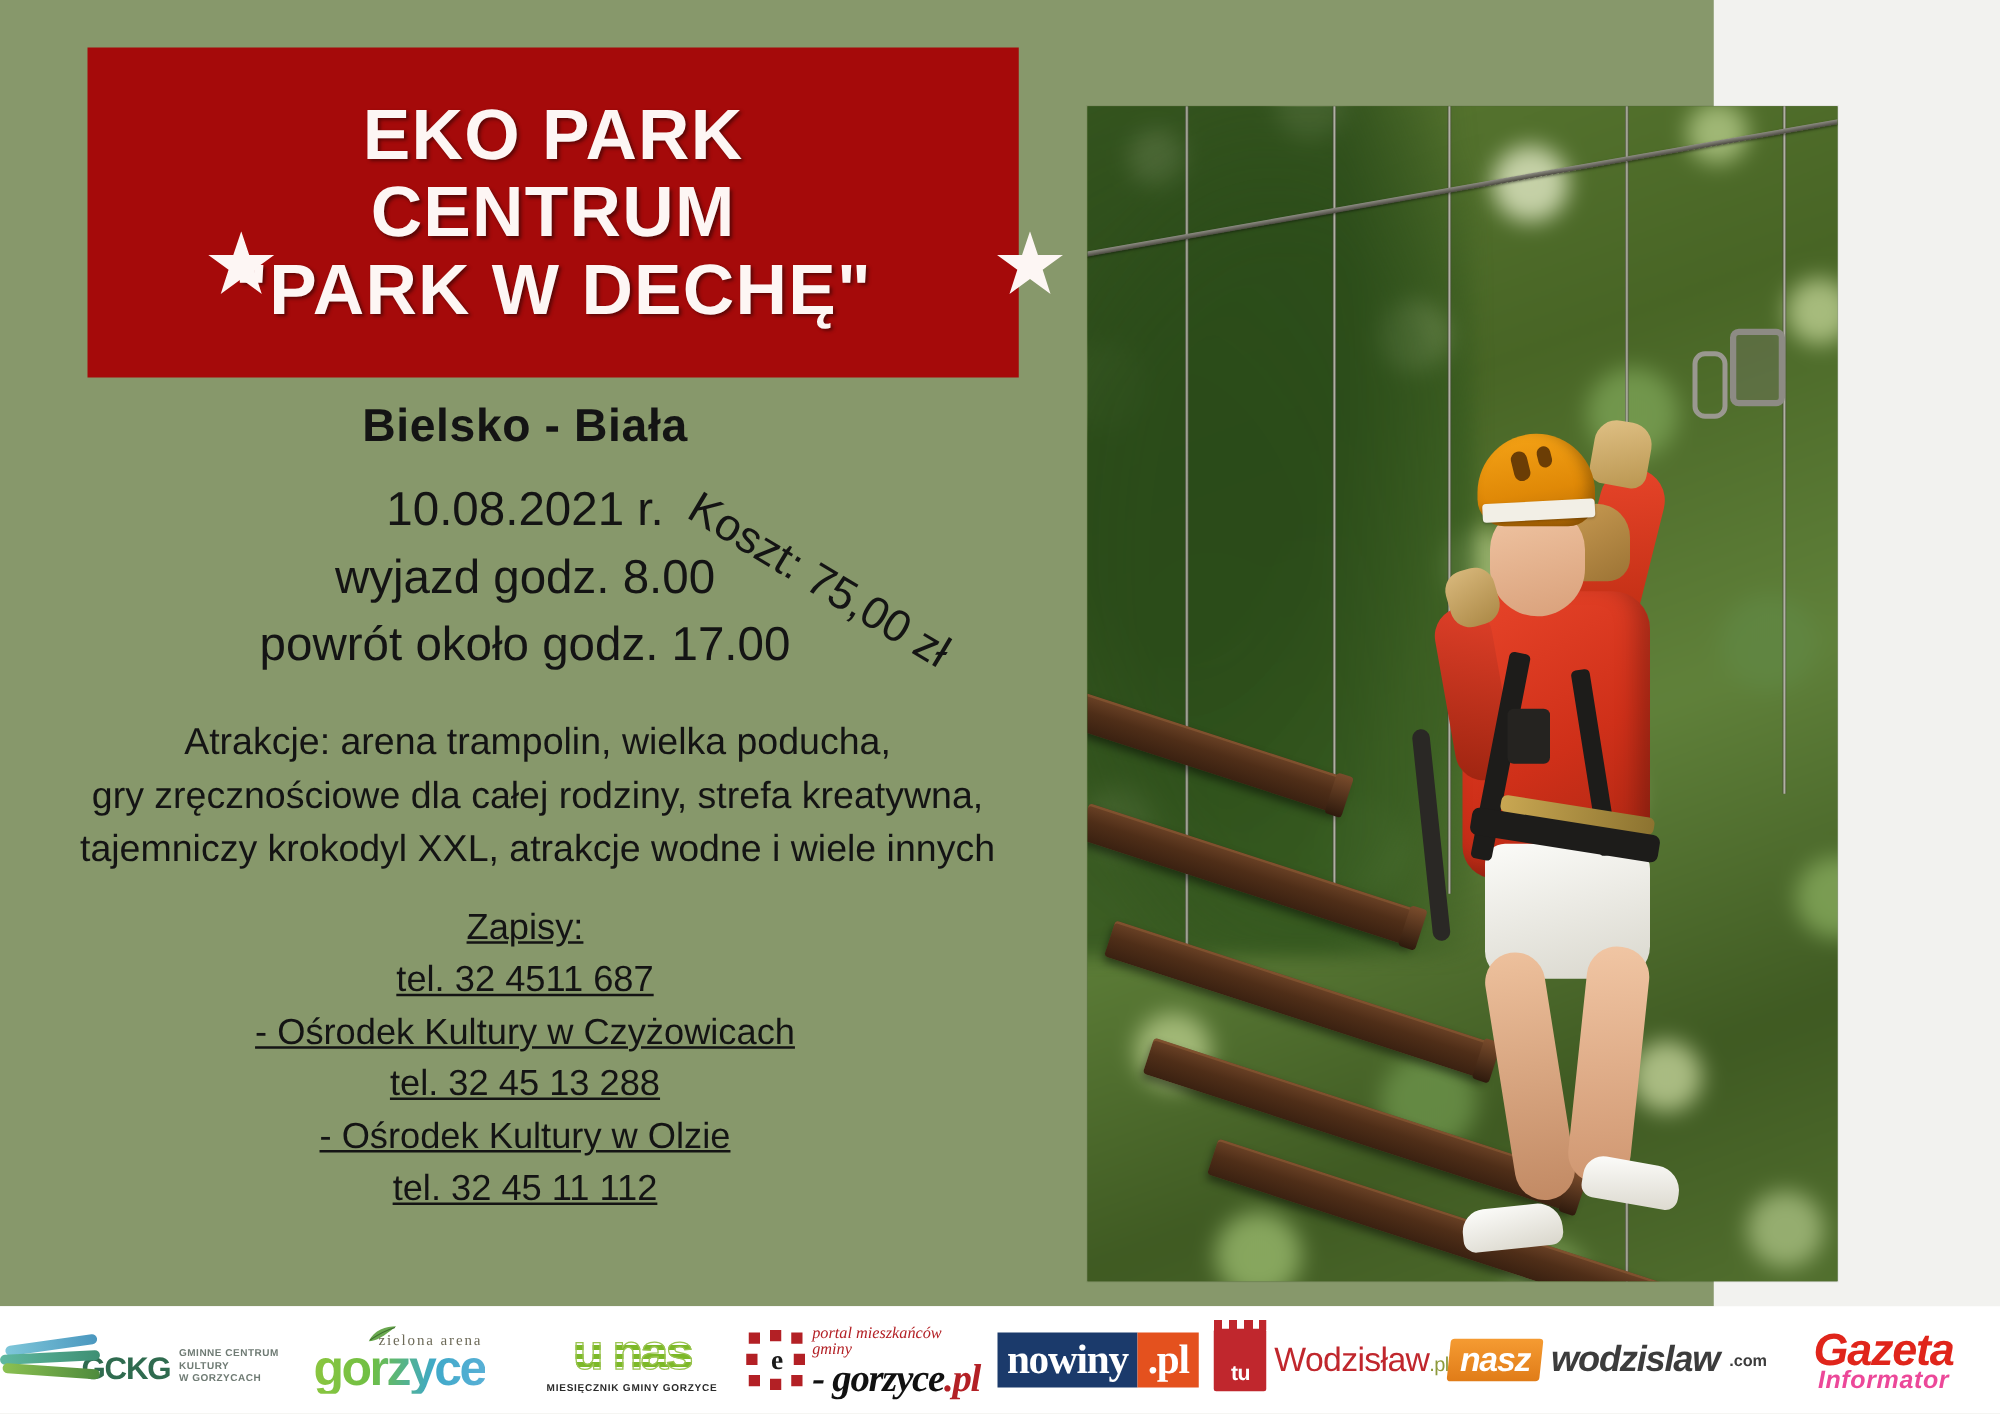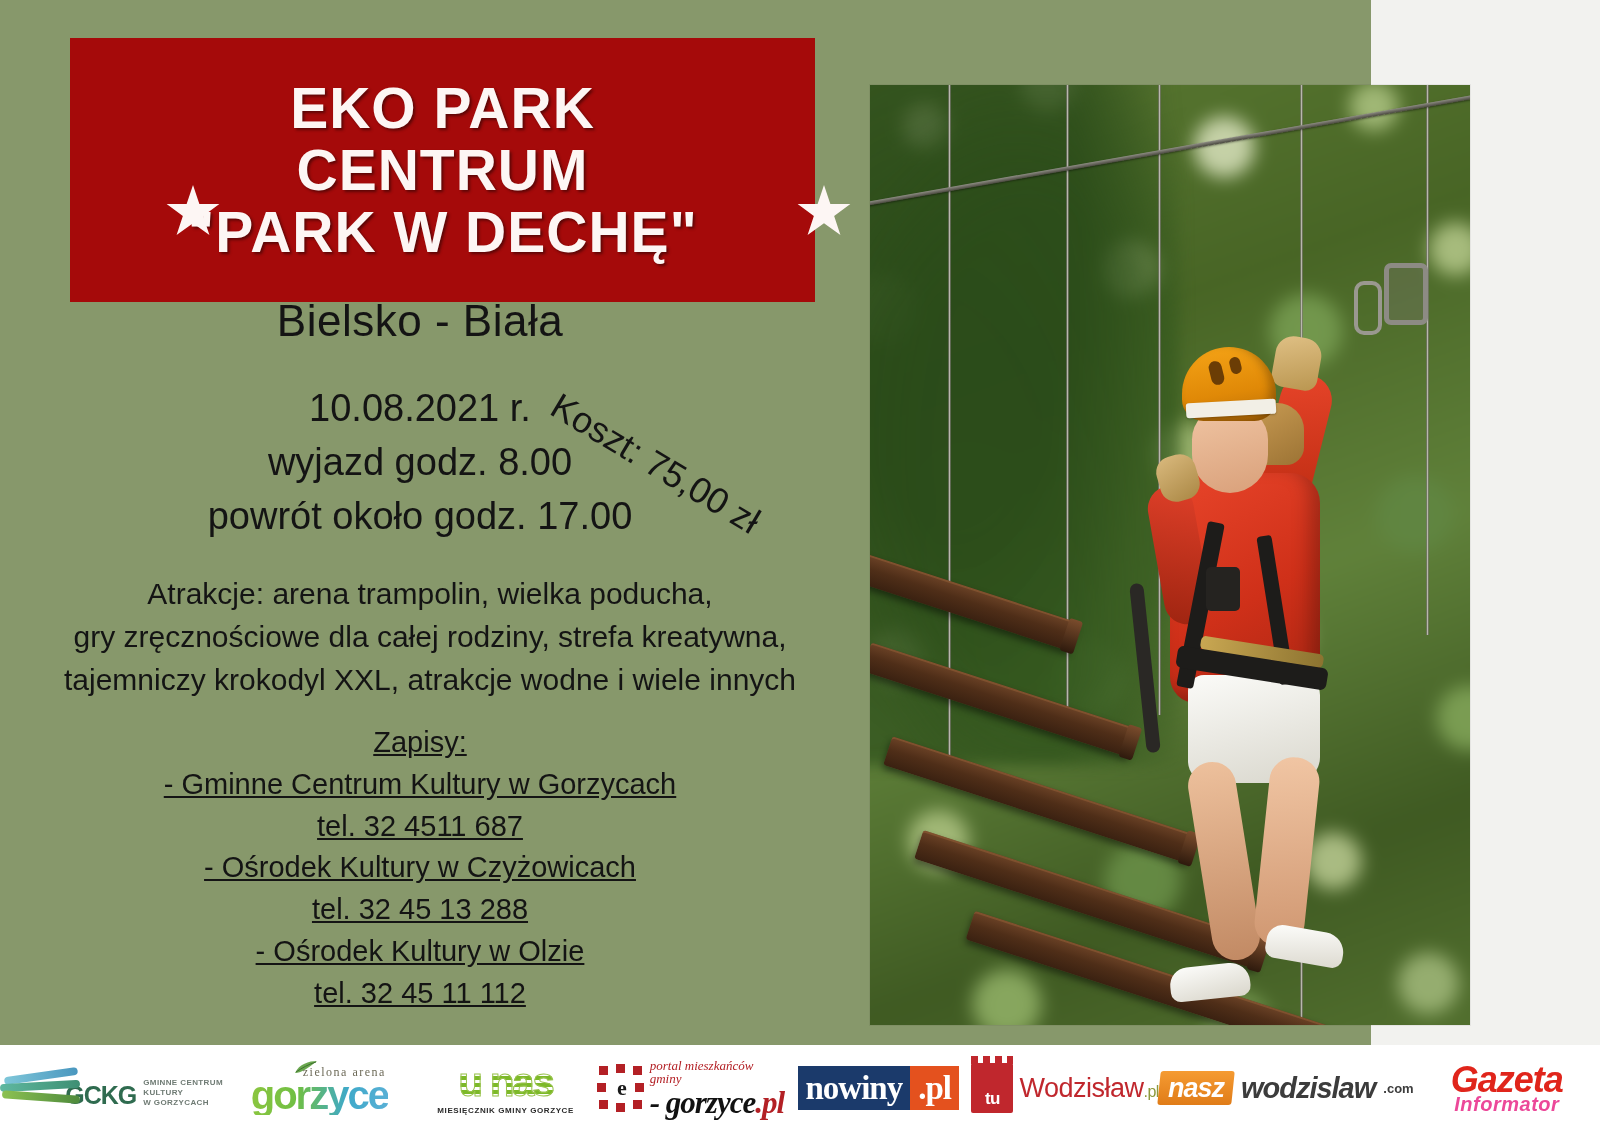--- a/index.html
+++ b/index.html
@@ -37,22 +37,22 @@
     background:#fdf6f4;
     clip-path:polygon(50% 0%,61.8% 35.2%,98.8% 35.2%,68.8% 57.2%,80.4% 92.8%,50% 70.8%,19.6% 92.8%,31.2% 57.2%,1.2% 35.2%,38.2% 35.2%);
   }
   #star-left{left:96px;}
   #star-right{left:727px;}
 
   
   .copy{position:absolute;color:#141414;text-align:center;font-weight:400;}
 
   #city{
-    left:0;top:296px;width:840px;
-    font-size:44px;font-weight:400;letter-spacing:.5px;
+    left:0;top:320px;width:840px;
+    font-size:37px;font-weight:700;letter-spacing:.5px;
   }
 
   #schedule{
     left:0;top:382px;width:840px;
     font-size:38px;line-height:1.42;
   }
 
   #cost-stamp{
     position:absolute;left:565px;top:385px;
     transform:rotate(31deg);transform-origin:left top;
@@ -346,21 +346,20 @@
   <div id="cost-stamp">Koszt: 75,00 zł</div>
 
   <div class="copy" id="attractions">
     <div>Atrakcje: arena trampolin, wielka poducha,</div>
     <div>gry zręcznościowe dla całej rodziny, strefa kreatywna,</div>
     <div>tajemniczy krokodyl XXL, atrakcje wodne i wiele innych</div>
   </div>
 
   <div class="copy" id="signup">
     <div>Zapisy:</div>
-    <div>- Gminne Centrum Kultury w Gorzycach</div>
     <div>tel. 32 4511 687</div>
     <div>- Ośrodek Kultury w Czyżowicach</div>
     <div>tel. 32 45 13 288</div>
     <div>- Ośrodek Kultury w Olzie</div>
     <div>tel. 32 45 11 112</div>
   </div>
 
   <div id="photo">
     <div class="canopy"></div>
     <div class="conifer"></div>

